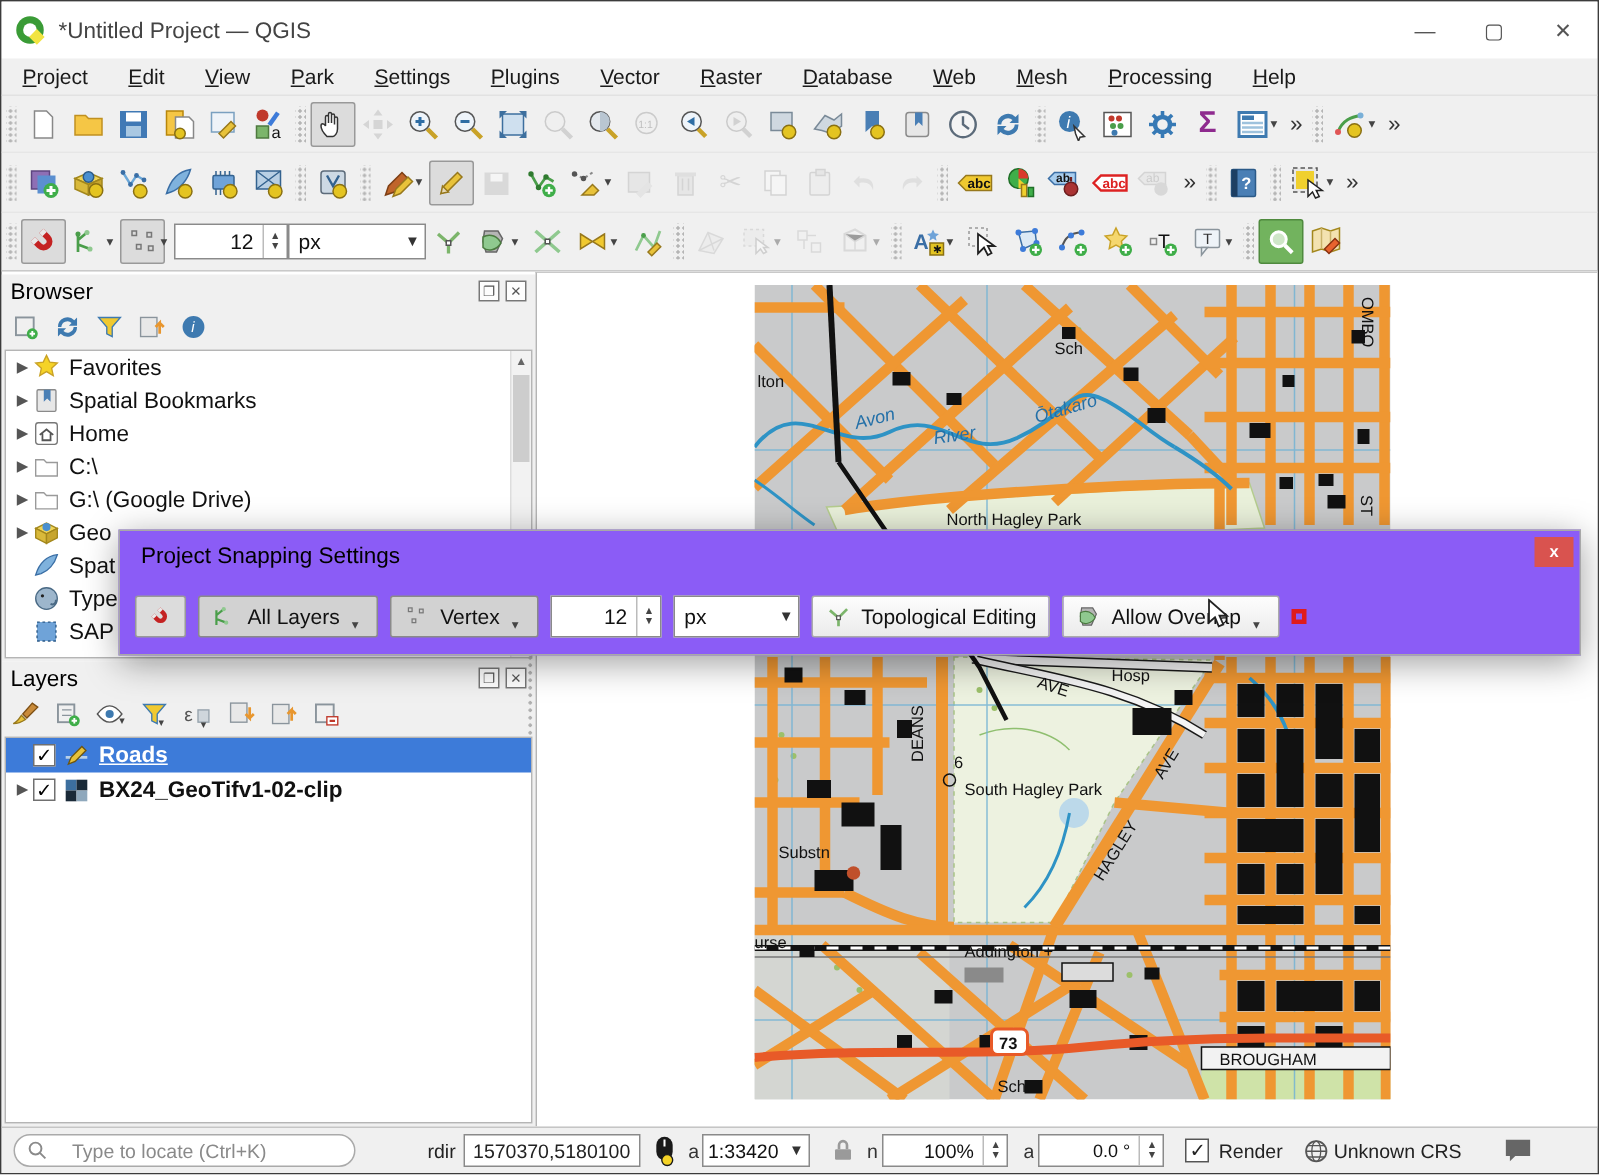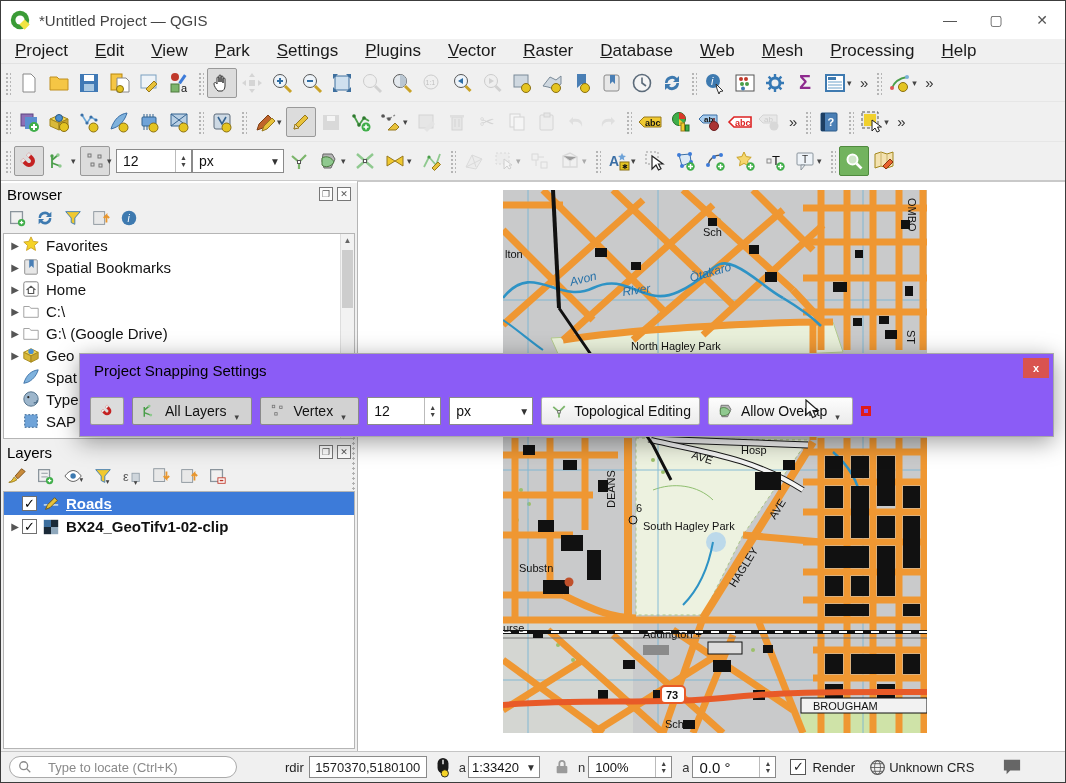--- a/index.html
+++ b/index.html
@@ -6,34 +6,34 @@
   html,body{width:1066px;height:783px;font-family:"Liberation Sans","DejaVu Sans",sans-serif;}
   #win{position:relative;width:1066px;height:783px;background:#fff;border:1px solid #3c3c3c;overflow:hidden;}
   
   .titlebar{position:absolute;left:0;top:0;width:100%;height:38px;background:#fff;display:flex;align-items:center;}
   .qgis-logo{width:22px;height:22px;margin-left:8px;}
   .title-text{margin-left:8px;font-size:15px;color:#444;}
   .win-controls{position:absolute;right:0;top:0;height:38px;display:flex;}
   .win-btn{width:46px;height:38px;display:flex;align-items:center;justify-content:center;color:#555;font-size:14px;}
   
   .menubar{position:absolute;left:0;top:38px;width:100%;height:25px;background:#f0f0f0;display:flex;align-items:center;padding-left:14px;gap:27px;border-bottom:1px solid #e2e2e2;}
-  .menu-item{display:inline-block;font-size:17px;color:#1a1a1a;}
+  .menu-item{display:inline-block;font-size:14px;color:#1a1a1a;}
   .menu-item::first-letter{text-decoration:underline;}
   
   .tbrow{position:absolute;left:0;width:100%;background:#f0f0f0;display:flex;align-items:center;}
   .tb1{top:63px;height:37px;}
   .tb2{top:100px;height:40px;border-top:1px solid #e6e6e6;}
   .tb3{top:140px;height:40px;border-top:1px solid #e6e6e6;border-bottom:1px solid #c9c9c9;}
   .grip{width:7px;height:24px;margin:0 3px;background-image:radial-gradient(#b5b5b5 1px,transparent 1.2px);background-size:4px 4px;background-position:1px 1px;}
   .tbtn{width:30px;height:30px;display:flex;align-items:center;justify-content:center;flex:none;border:1px solid transparent;border-radius:2px;}
   .tbtn.active{background:#dcdcdc;border-color:#999;}
   .tbtn.dis{opacity:.35;filter:grayscale(1);}
   .dd{font-size:9px;color:#444;margin-left:-3px;width:9px;flex:none;}
   .ovf{font-size:15px;color:#333;margin:0 4px;flex:none;}
-  .spin{height:24px;background:#fff;border:1px solid #8a8a8a;display:flex;align-items:center;flex:none;}
+  .spin{height:24px;background:#fff;border:1px solid #8a8a8a;display:flex;align-items:center;flex:none;text-align:right;}
   .spin .val{padding:0 6px;font-size:14px;color:#111;flex:1;}
   .spin .arrows{width:16px;height:100%;border-left:1px solid #bbb;display:flex;flex-direction:column;align-items:center;justify-content:center;font-size:7px;color:#444;line-height:7px;}
   .combo{height:24px;background:#fff;border:1px solid #8a8a8a;display:flex;align-items:center;flex:none;}
   .combo .val{padding:0 6px;font-size:14px;color:#111;flex:1;}
   .combo .ca{width:16px;text-align:center;font-size:10px;color:#333;}
   
   .panel{position:absolute;left:0;background:#f0f0f0;}
   .panel-head{height:22px;display:flex;align-items:center;padding:0 6px;font-size:15px;color:#000;}
   .panel-ctrl{margin-left:auto;display:flex;gap:4px;}
   .pc-btn{width:14px;height:14px;border:1px solid #777;color:#555;font-size:9px;display:flex;align-items:center;justify-content:center;background:#fdfdfd;}
@@ -1150,21 +1150,21 @@
         <rect x="3" y="8" width="12" height="8" rx="1" fill="#9a9a9a"></rect>
         <path d="M6 8V5a3 3 0 0 1 6 0v3" fill="none" stroke="#9a9a9a" stroke-width="2"></path>
       </svg>
     <span class="clip-lbl" style="margin-left:8px;color:#333;">n</span>
     <div class="spin" style="width:84px;height:22px;margin-left:3px;">
         <span class="val" style="font-size:13px;">100%</span>
         <span class="arrows">▲<br>▼</span>
       </div>
     <span class="clip-lbl" style="margin-left:10px;color:#333;">a</span>
     <div class="spin" style="width:84px;height:22px;margin-left:3px;">
-        <span class="val" style="font-size:15px;">0.0 °</span>
+        <span class="val" style="font-size:12px;">0.0 °</span>
         <span class="arrows">▲<br>▼</span>
       </div>
     <span class="sb-cb" style="margin-left:14px;">✓</span>
     <span style="margin-left:6px;">Render</span>
     <svg width="17" height="17" viewBox="0 0 20 20" style="margin-left:14px;">
         <circle cx="10" cy="10" r="8" fill="none" stroke="#555" stroke-width="1.4"></circle>
         <ellipse cx="10" cy="10" rx="3.5" ry="8" fill="none" stroke="#555"></ellipse>
         <path d="M2 10h16M3.5 5.5h13M3.5 14.5h13" stroke="#555"></path>
       </svg>
     <span style="margin-left:3px;">Unknown CRS</span>

